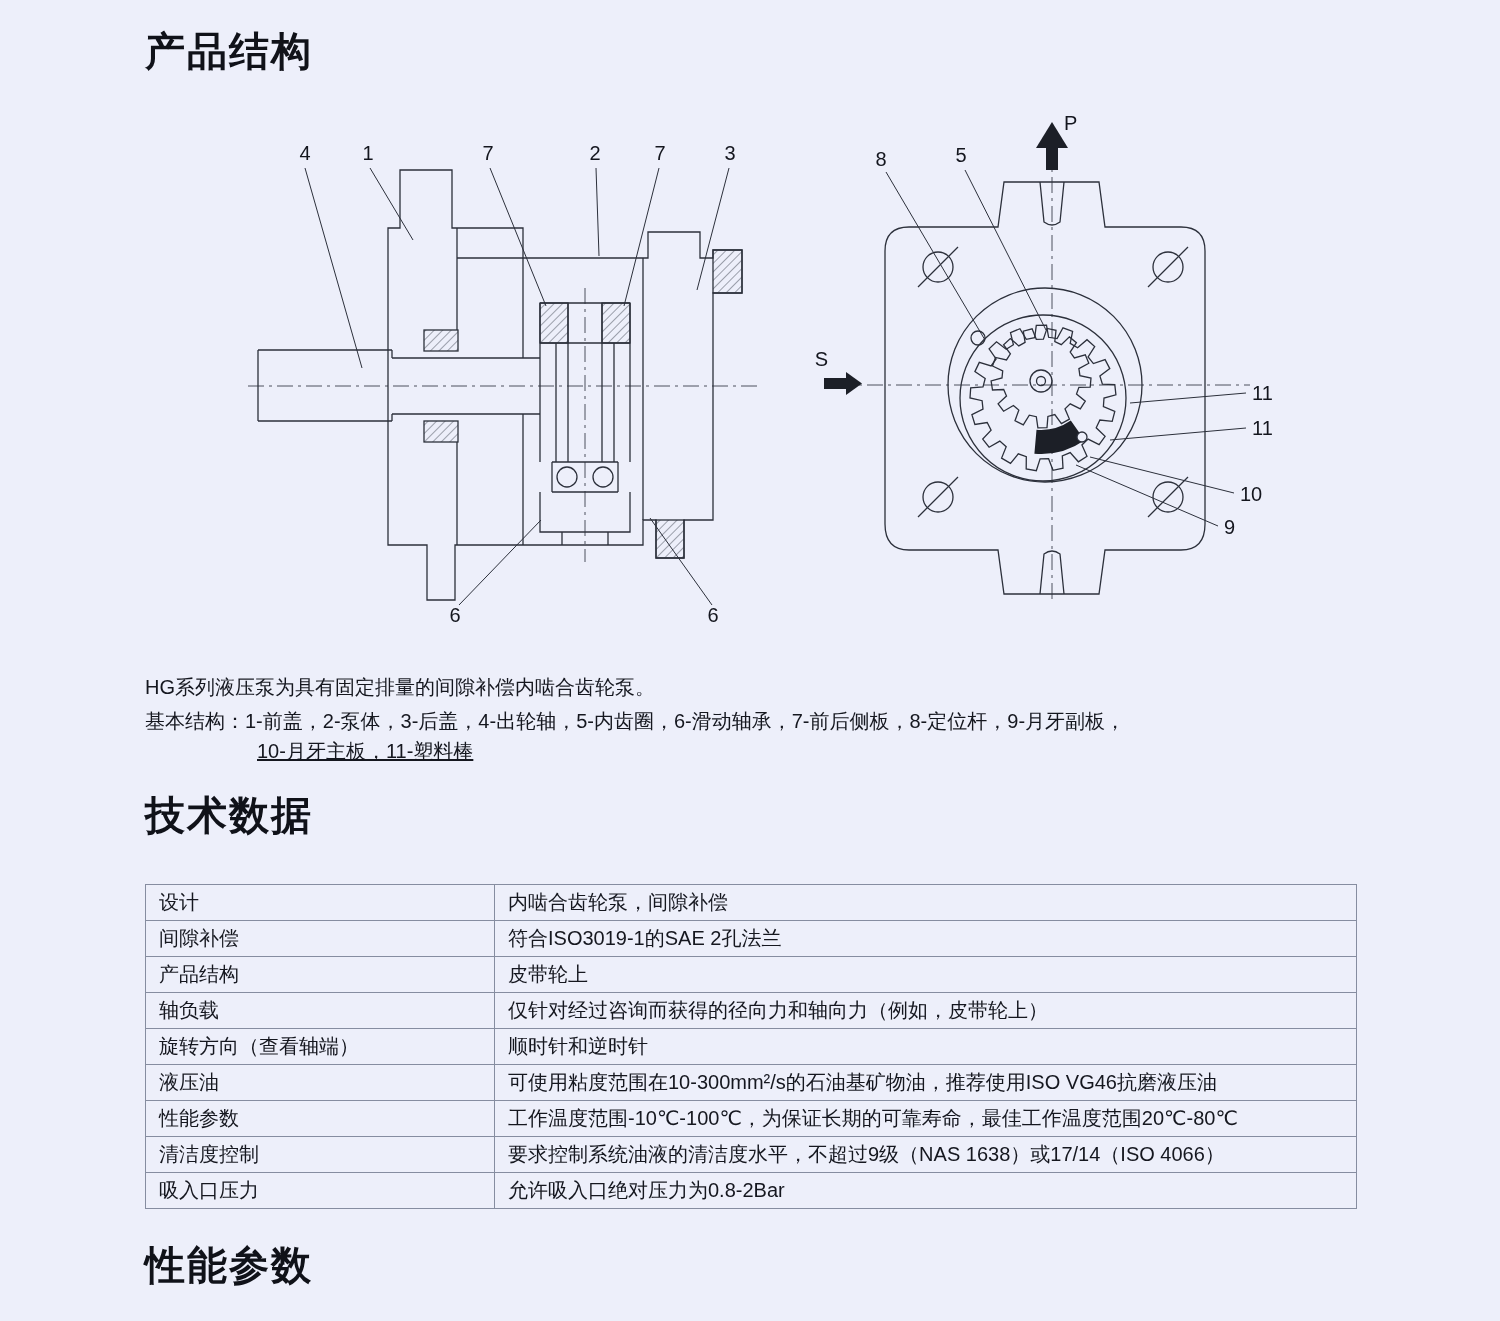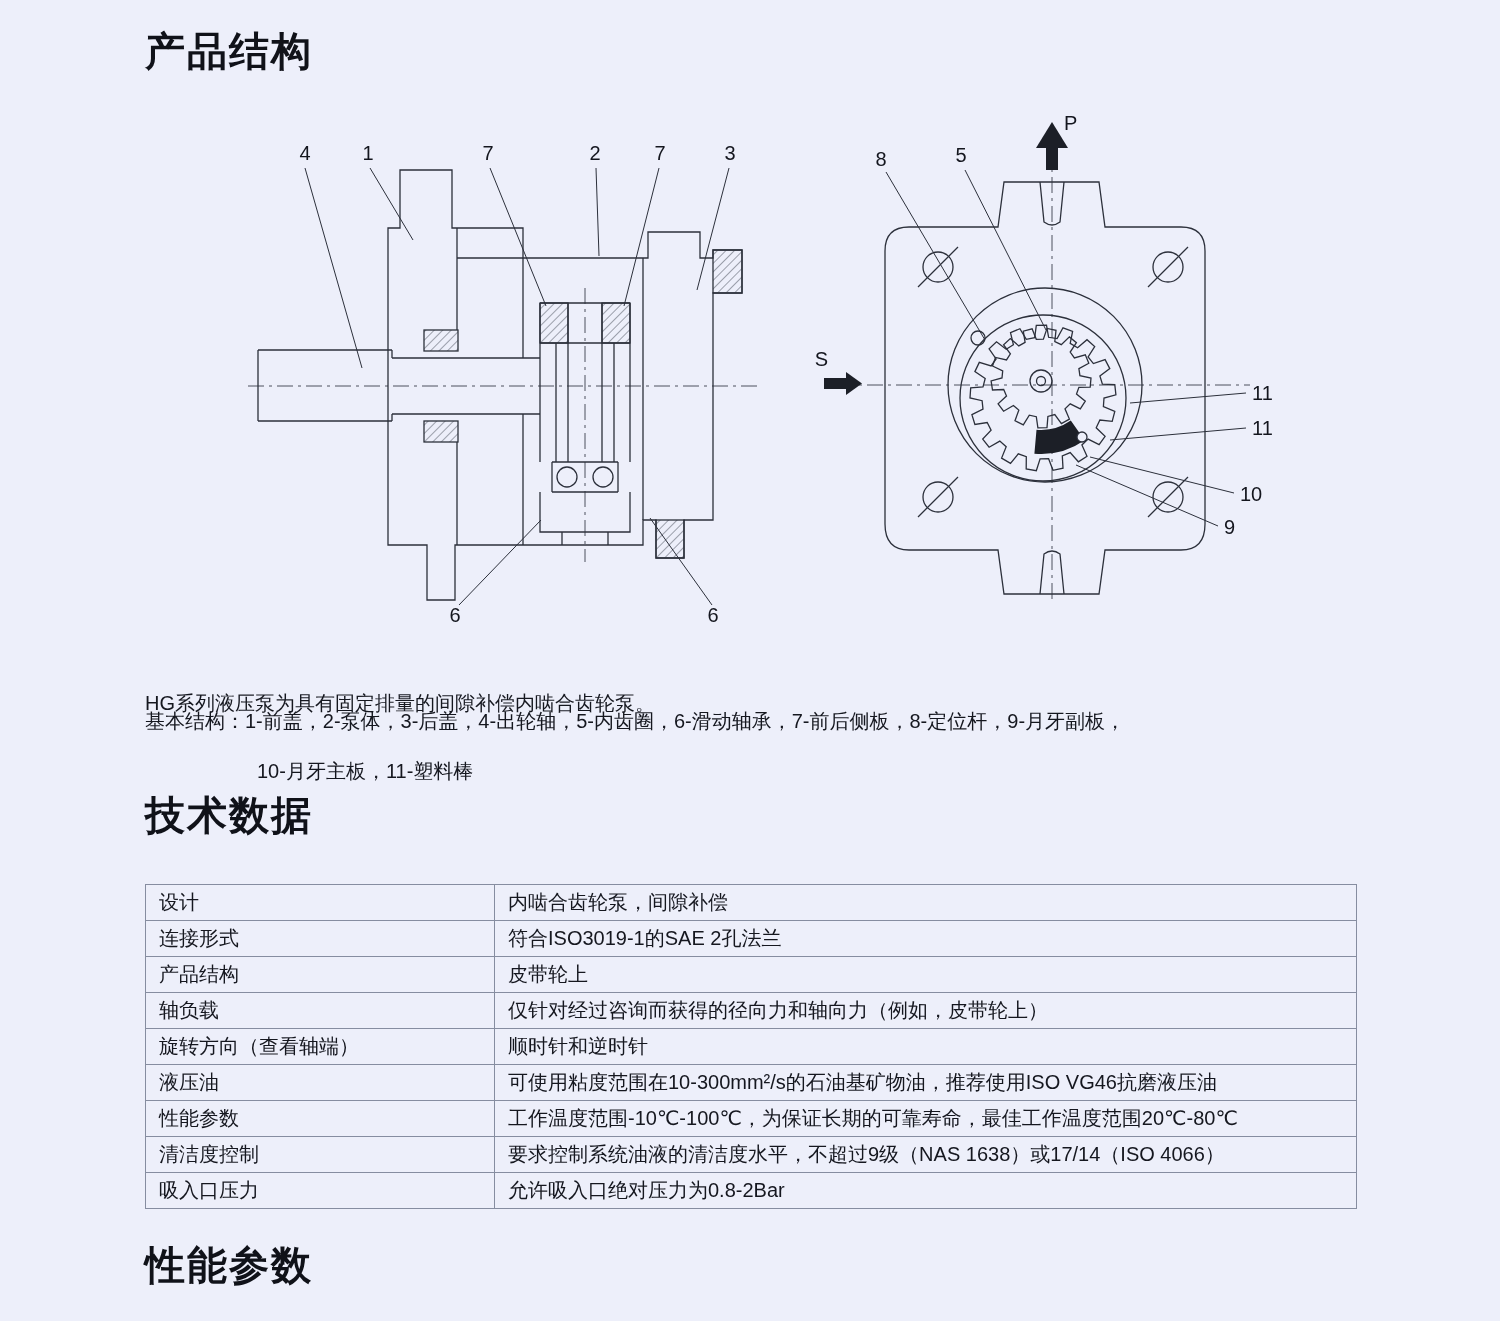--- a/index.html
+++ b/index.html
@@ -43,23 +43,23 @@
   .leader{stroke-width:1;stroke:#2c303b;}
   .solid{fill:#1c1f27;stroke:none;}
   .para{
     position:absolute;
     left:145px;
     font-size:20px;
     line-height:30px;
     color:#15171f;
     white-space:nowrap;
   }
-  #intro-text{top:688px;}
+  #intro-text{top:672px;}
   #structure-line1{top:706px;}
-  #structure-line2{top:756px;left:257px;}
+  #structure-line2{top:736px;left:257px;text-decoration:underline;}
   .tech-table{
     position:absolute;
     left:145px;
     top:863px;
     width:1212px;
     border-collapse:collapse;
     table-layout:fixed;
     margin-top:21px;
   }
   .tech-table td{
@@ -207,21 +207,21 @@
 
   <div id="tech-title" class="h-title">技术数据</div>
 
   <table class="tech-table">
     <tbody>
       <tr>
         <td class="label">设计</td>
         <td class="value">内啮合齿轮泵，间隙补偿</td>
       </tr>
       <tr>
-        <td class="label">连接形式</td>
+        <td class="label">间隙补偿</td>
         <td class="value">符合ISO3019-1的SAE 2孔法兰</td>
       </tr>
       <tr>
         <td class="label">产品结构</td>
         <td class="value">皮带轮上</td>
       </tr>
       <tr>
         <td class="label">轴负载</td>
         <td class="value">仅针对经过咨询而获得的径向力和轴向力（例如，皮带轮上）</td>
       </tr>

